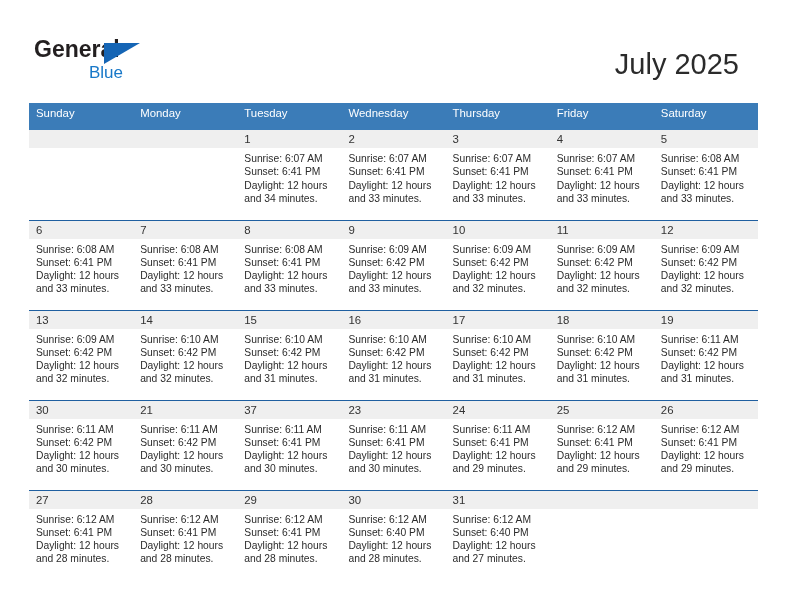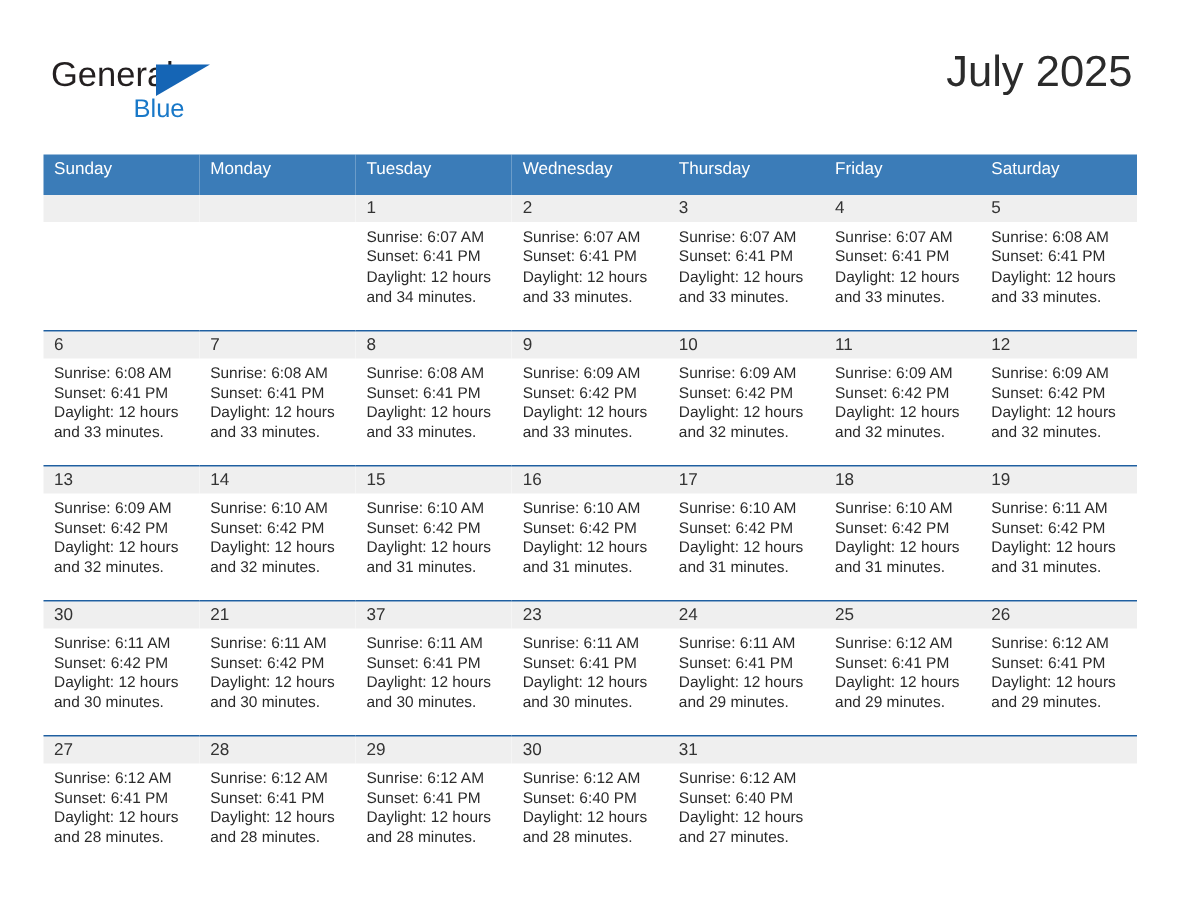--- a/index.html
+++ b/index.html
@@ -27,20 +27,21 @@
     left: 34px; top: 36px;
     width: 200px; height: 52px;
   }
   .logo-general {
     position: absolute;
     left: 0; top: 0;
     font-size: 23px;
     color: #231f20;
     letter-spacing: 0px;
     line-height: 26px;
+    font-weight: bold;
   }
   .logo-triangle {
     position: absolute;
     left: 70px; top: 7px;
     width: 0; height: 0;
     border-left: 36px solid #1565b5;
     border-bottom: 21px solid transparent;
   }
   .logo-blue {
     position: absolute;
@@ -53,21 +54,21 @@
   .title-block {
     position: absolute;
     right: 36px; top: 30px;
     text-align: right;
   }
   .cal-title {
     font-size: 29px;
     color: #2b2b2b;
     line-height: 34px;
     font-weight: normal;
-    margin: 1px;
+    margin: 17px;
   }
   .cal-subtitle {
     font-size: 14.5px;
     color: #2b2b2b;
     line-height: 20px;
     margin: 6px 0 0 0;
     font-weight: normal;
   }
 
   

